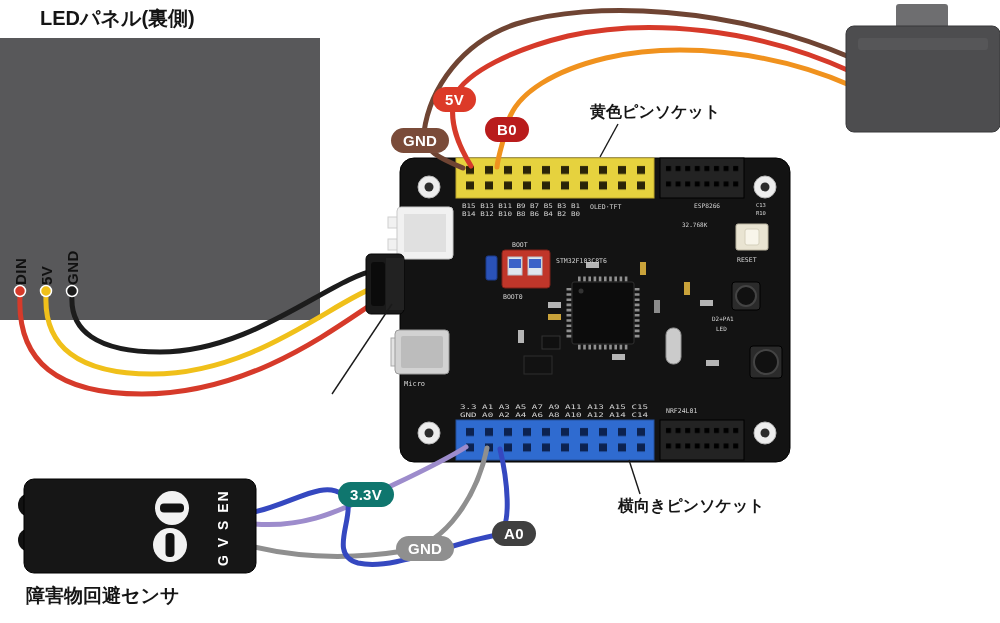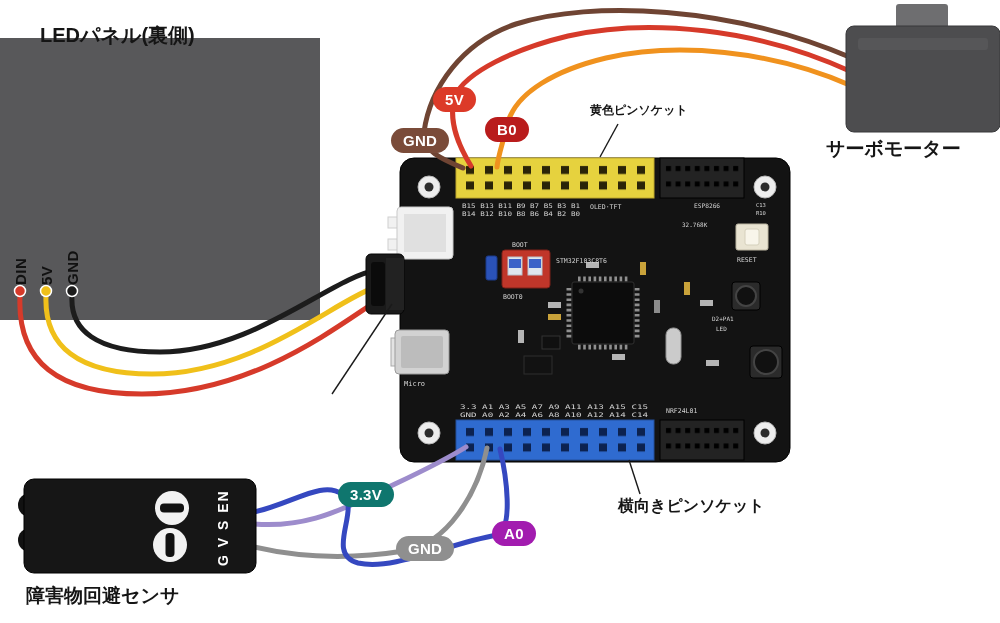--- a/index.html
+++ b/index.html
@@ -202,26 +202,25 @@
     </g>
   </g>
 
   <g stroke="#1a1a1a" stroke-width="1.4">
     <line x1="618" y1="124" x2="600" y2="157"></line>
     <line x1="332" y1="394" x2="392" y2="304"></line>
     <line x1="640" y1="494" x2="629" y2="460"></line>
   </g>
 </svg>
 
-<div class="lbl" style="left:40px;top:22px;font-size:20px;">LEDパネル(裏側)</div>
-<div class="lbl" style="left:826px;top:136px;font-size:19px;">サーボモーター</div>
+<div class="lbl" style="left:40px;top:5px;font-size:20px;">LEDパネル(裏側)</div>
 <div class="lbl" style="left:26px;top:583px;font-size:19px;">障害物回避センサ</div>
-<div class="lbl" style="left:590px;top:102px;font-size:12px;">黄色ピンソケット</div>
+<div class="lbl" style="left:590px;top:102px;font-size:16px;">黄色ピンソケット</div>
 <div class="lbl" style="left:618px;top:496px;font-size:16px;">横向きピンソケット</div>
 
 <div class="tag" style="left: 391px; top: 128px; background-color: rgb(122, 75, 57);">GND</div>
 <div class="tag" style="left: 433px; top: 87px; background-color: rgb(220, 58, 40);">5V</div>
 <div class="tag" style="left: 485px; top: 117px; background-color: #b91c1c;">B0</div>
 <div class="tag" style="left: 338px; top: 482px; background-color: #0f766e;">3.3V</div>
 <div class="tag" style="left: 396px; top: 536px; background-color: rgb(143, 143, 143);">GND</div>
-<div class="tag" style="left: 492px; top: 521px; background-color: #a21caf;">A0</div>
+<div class="tag" style="left: 492px; top: 521px; background-color: #404040;">A0</div>
 
 </div>
 
 </body></html>

